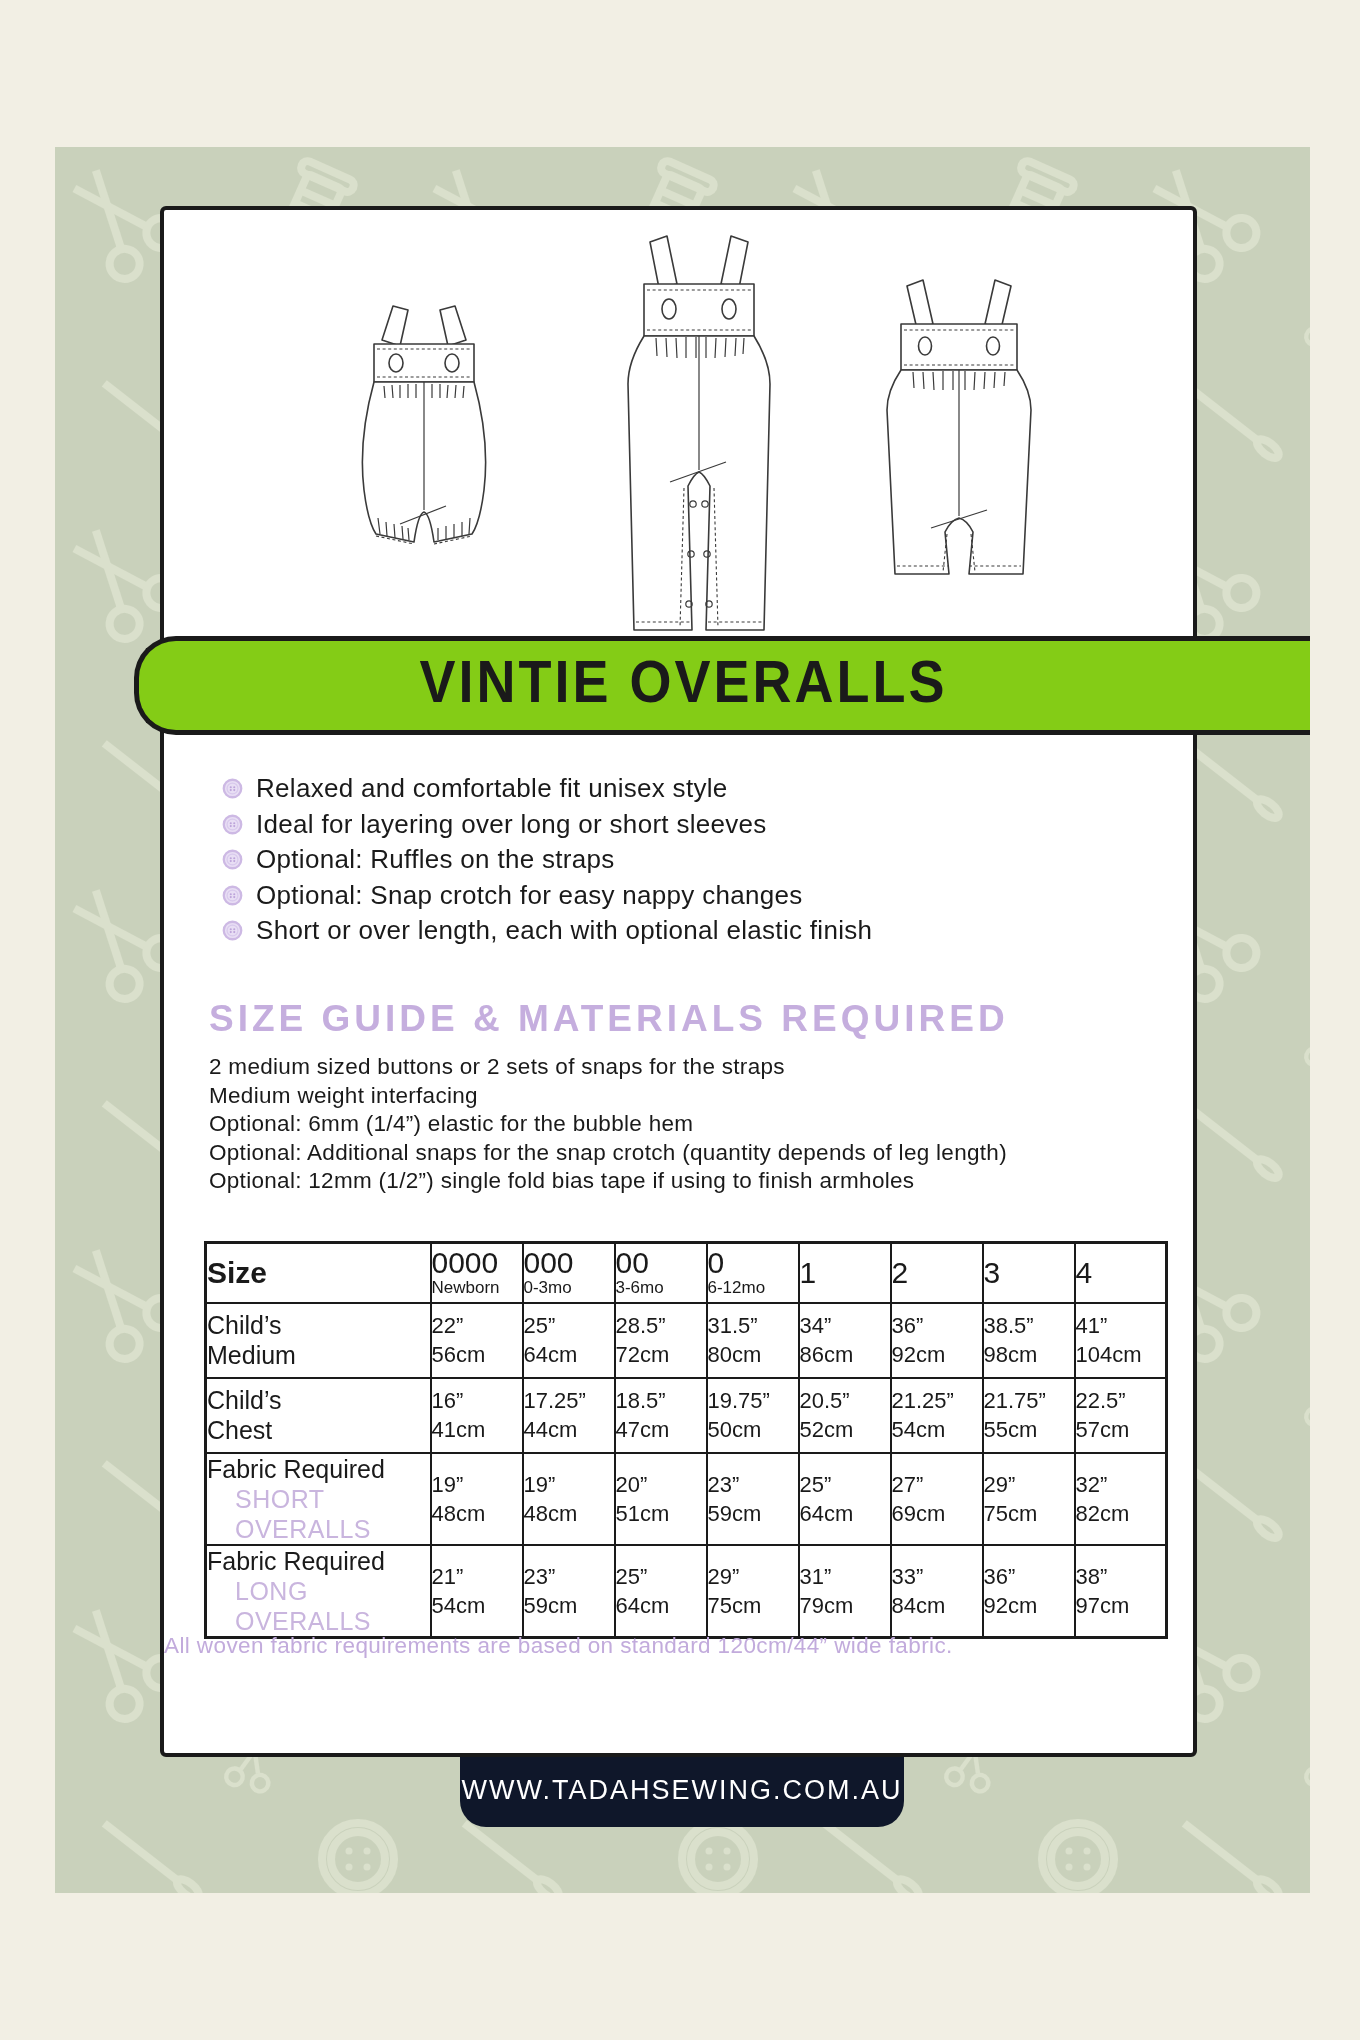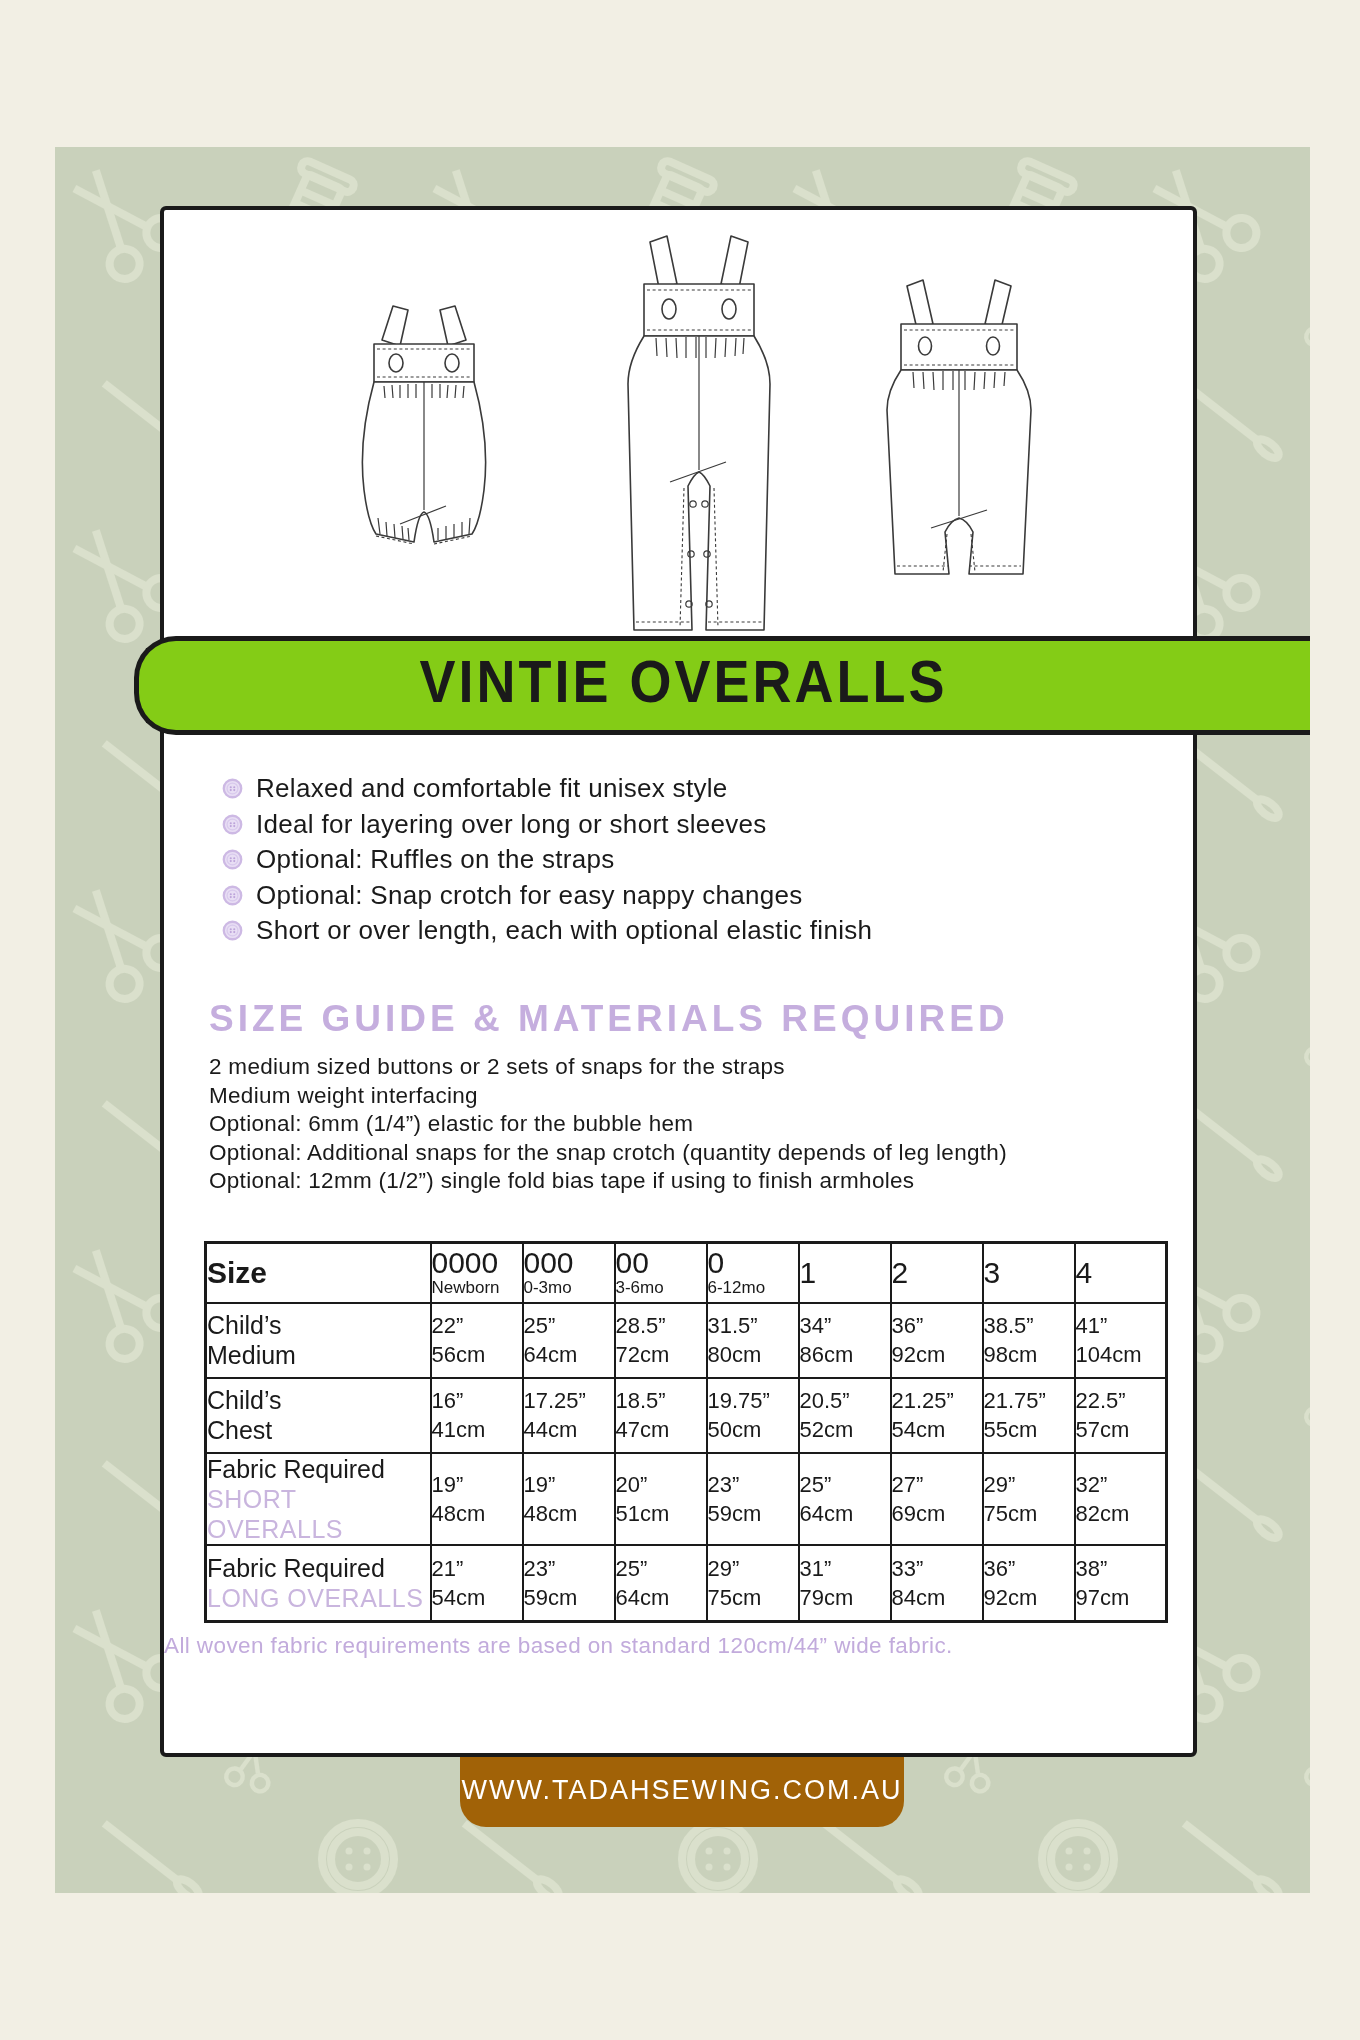--- a/index.html
+++ b/index.html
@@ -34,27 +34,27 @@
   table.sizes{position:absolute;left:40px;top:1031px;border-collapse:collapse;table-layout:fixed;
         border:3px solid #1a1a1a;}
   table.sizes td,table.sizes th{border:2px solid #1a1a1a;padding:0;text-align:left;vertical-align:middle;}
   table.sizes .hrow{height:60px;}
   table.sizes .drow{height:75px;}
   table.sizes .drow2{height:77px;}
   .size-big{display:block;font-size:30px;font-weight:400;line-height:30px;}
   .size-age{display:block;font-size:17px;font-weight:400;line-height:19px;}
   .corner{font-size:30px;font-weight:700;}
   .rlab1,.rlab2{display:block;font-size:25px;font-weight:400;line-height:30px;}
-  .rlab2.lav{color:#c9b5de;letter-spacing:0.5px;}
+  .rlab2.lav{color:#c9b5de;letter-spacing:0.5px;padding-left:28px;}
   .val1,.val2{display:block;font-size:22px;line-height:29px;font-weight:400;}
 
   .fabric-note{position:absolute;left:0;top:1423px;width:1029px;
         font-size:22.5px;color:#c2abdc;letter-spacing:0.4px;}
 
-  .site-banner{position:absolute;left:460px;top:1753px;width:444px;height:74px;background:#a16207;
+  .site-banner{position:absolute;left:460px;top:1753px;width:444px;height:74px;background:#0f172a;
         border-radius:0 0 26px 26px;z-index:1;display:flex;align-items:center;justify-content:center;}
   .site-banner span{color:#ffffff;font-size:27px;letter-spacing:2px;font-weight:400;}
 
   .flat{stroke:#3a3a3a;fill:#ffffff;stroke-width:1.6;stroke-linejoin:round;}
   .flat-line{stroke:#3a3a3a;fill:none;stroke-width:1.2;}
   .flat-dash{stroke:#3a3a3a;fill:none;stroke-width:1.1;stroke-dasharray:3 2.6;}
 </style>
 </head>
 <body>
 

